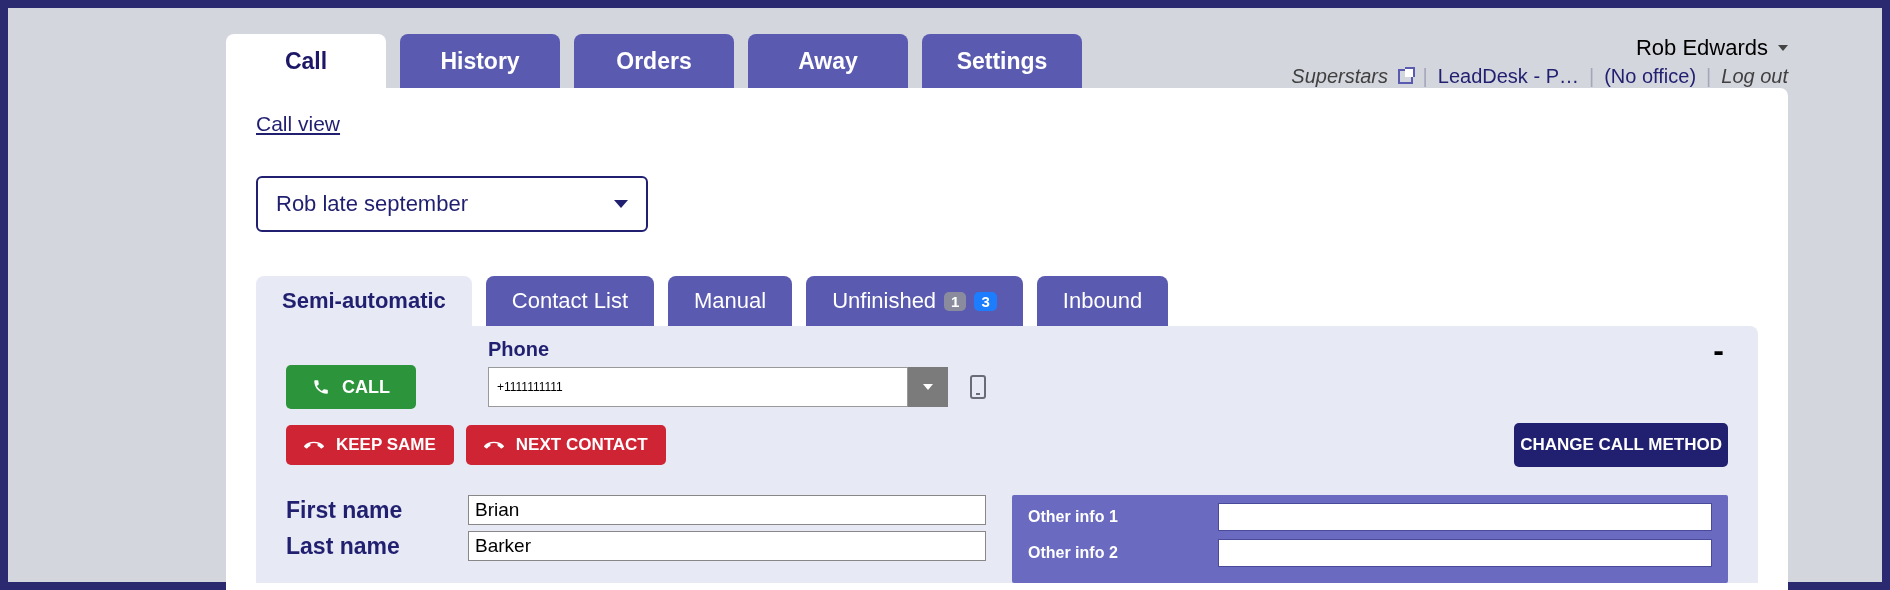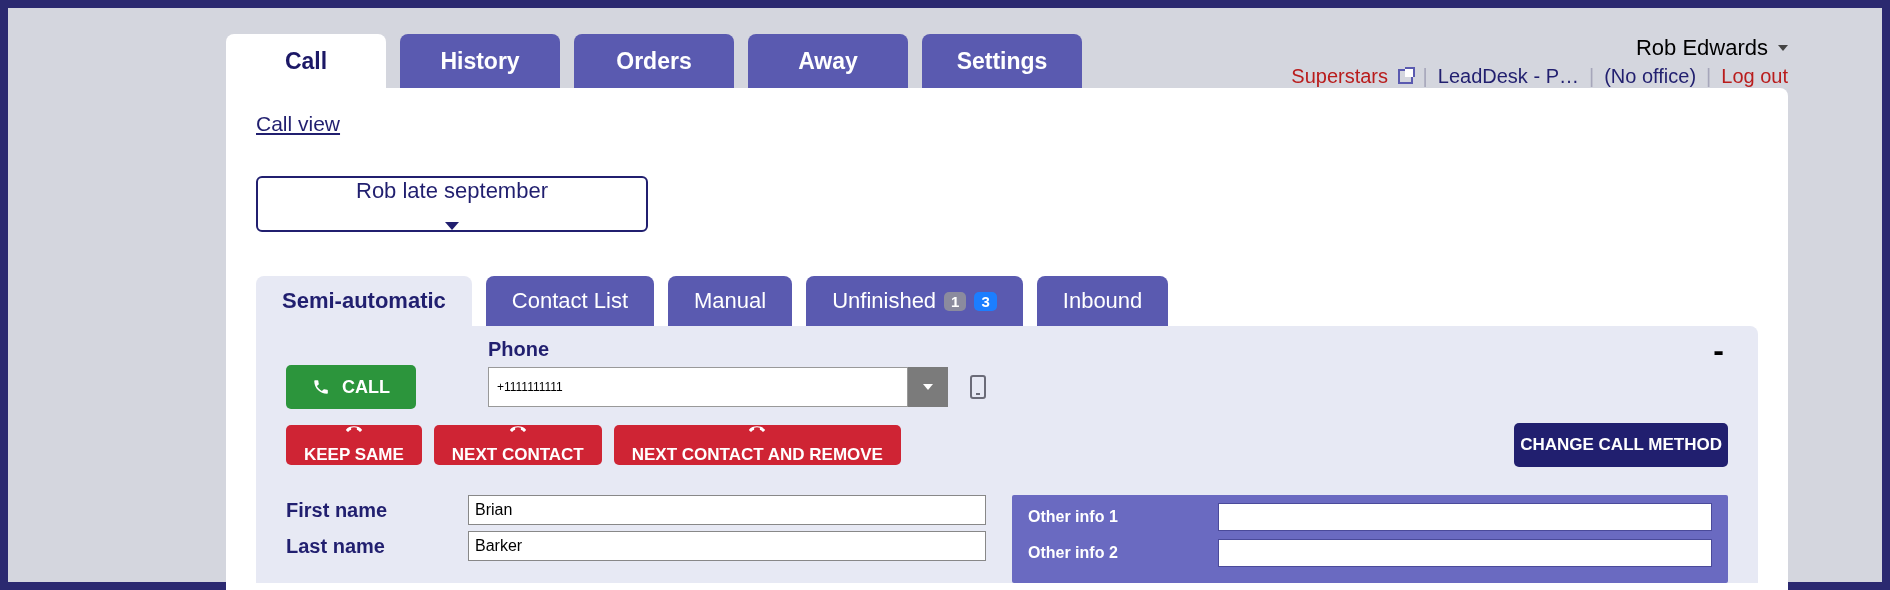--- a/index.html
+++ b/index.html
@@ -67,21 +67,21 @@
     border-top: 6px solid #444;
     display: inline-block;
   }
   .sub-row {
     font-size: 20px;
     margin-top: 4px;
     display: flex;
     gap: 10px;
     align-items: center;
   }
-  .sub-row .link { color: #b91c1c; cursor: pointer; }
+  .sub-row .link { color: #404040; cursor: pointer; font-style: italic; }
   .sub-row .sep { color: #a6a6ba; }
   .sub-row .muted { color: #211f6f; }
   .ext-icon {
     display: inline-block;
     width: 15px; height: 15px;
     border: 2px solid #5a5ab0;
     position: relative;
     margin-left: 4px;
     vertical-align: -1px;
   }
@@ -115,21 +115,20 @@
     height: 56px;
     width: 392px;
     display: flex;
     align-items: center;
     justify-content: space-between;
     padding: 0 18px;
     font-size: 22px;
     color: #211f6f;
     cursor: pointer;
     margin-bottom: 44px;
-    flex-direction: column;
   }
   .tri-down {
     width: 0; height: 0;
     border-left: 7px solid transparent;
     border-right: 7px solid transparent;
     border-top: 8px solid #211f6f;
   }
   
   .mode-tabs {
     display: flex;
@@ -250,21 +249,20 @@
     color: #fff;
     height: 40px;
     border-radius: 5px;
     display: flex;
     align-items: center;
     padding: 0 18px;
     gap: 12px;
     font-size: 17px;
     font-weight: 700;
     cursor: pointer;
-    flex-direction: column;
   }
   .hangup-icon { width: 20px; height: 12px; }
   .change-btn {
     background: #211f6f;
     color: #fff;
     height: 44px;
     border-radius: 5px;
     padding: 0 6px;
     font-size: 17px;
     font-weight: 700;
@@ -280,30 +278,30 @@
   .left-form {
     flex: 0 0 700px;
   }
   .field {
     display: flex;
     align-items: center;
     margin-bottom: 6px;
   }
   .field label {
     width: 182px;
-    font-size: 20px;
+    font-size: 23px;
     font-weight: 600;
     color: #211f6f;
   }
   .field input {
     flex: 1;
     height: 30px;
     border: 1px solid #888;
     background: #fff;
-    font-size: 16px;
+    font-size: 19px;
     padding: 0 6px;
     color: #000;
   }
   .right-form {
     flex: 1;
     background: #6a6ac1;
     padding: 8px 16px;
     border-radius: 2px;
   }
   .rfield {
@@ -420,26 +418,20 @@
                 <path fill="#fff" d="M12 2C7 2 2.7 3.8.3 6.8c-.4.5-.4 1.2.1 1.6l2 1.6c.5.4 1.2.3 1.6-.2.8-1 1.8-1.7 3-2.2.4-.2.7-.6.7-1V4.2C9 3.8 10.5 3.5 12 3.5s3 .3 4.3.7v2.4c0 .4.3.8.7 1 1.2.5 2.2 1.2 3 2.2.4.5 1.1.6 1.6.2l2-1.6c.5-.4.5-1.1.1-1.6C21.3 3.8 17 2 12 2z"></path>
               </svg>
             <span>KEEP SAME</span>
           </div>
           <div class="red-btn">
             <svg class="hangup-icon" viewBox="0 0 24 12">
                 <path fill="#fff" d="M12 2C7 2 2.7 3.8.3 6.8c-.4.5-.4 1.2.1 1.6l2 1.6c.5.4 1.2.3 1.6-.2.8-1 1.8-1.7 3-2.2.4-.2.7-.6.7-1V4.2C9 3.8 10.5 3.5 12 3.5s3 .3 4.3.7v2.4c0 .4.3.8.7 1 1.2.5 2.2 1.2 3 2.2.4.5 1.1.6 1.6.2l2-1.6c.5-.4.5-1.1.1-1.6C21.3 3.8 17 2 12 2z"></path>
               </svg>
             <span>NEXT CONTACT</span>
           </div>
-          <div class="red-btn">
-            <svg class="hangup-icon" viewBox="0 0 24 12">
-                <path fill="#fff" d="M12 2C7 2 2.7 3.8.3 6.8c-.4.5-.4 1.2.1 1.6l2 1.6c.5.4 1.2.3 1.6-.2.8-1 1.8-1.7 3-2.2.4-.2.7-.6.7-1V4.2C9 3.8 10.5 3.5 12 3.5s3 .3 4.3.7v2.4c0 .4.3.8.7 1 1.2.5 2.2 1.2 3 2.2.4.5 1.1.6 1.6.2l2-1.6c.5-.4.5-1.1.1-1.6C21.3 3.8 17 2 12 2z"></path>
-              </svg>
-            <span>NEXT CONTACT AND REMOVE</span>
-          </div>
           <div class="change-btn">
             <span>CHANGE CALL METHOD</span>
           </div>
         </div>
 
         <div class="form-row">
           <div class="left-form">
             <div class="field">
               <label>First name</label>
               <input value="Brian" style="">

